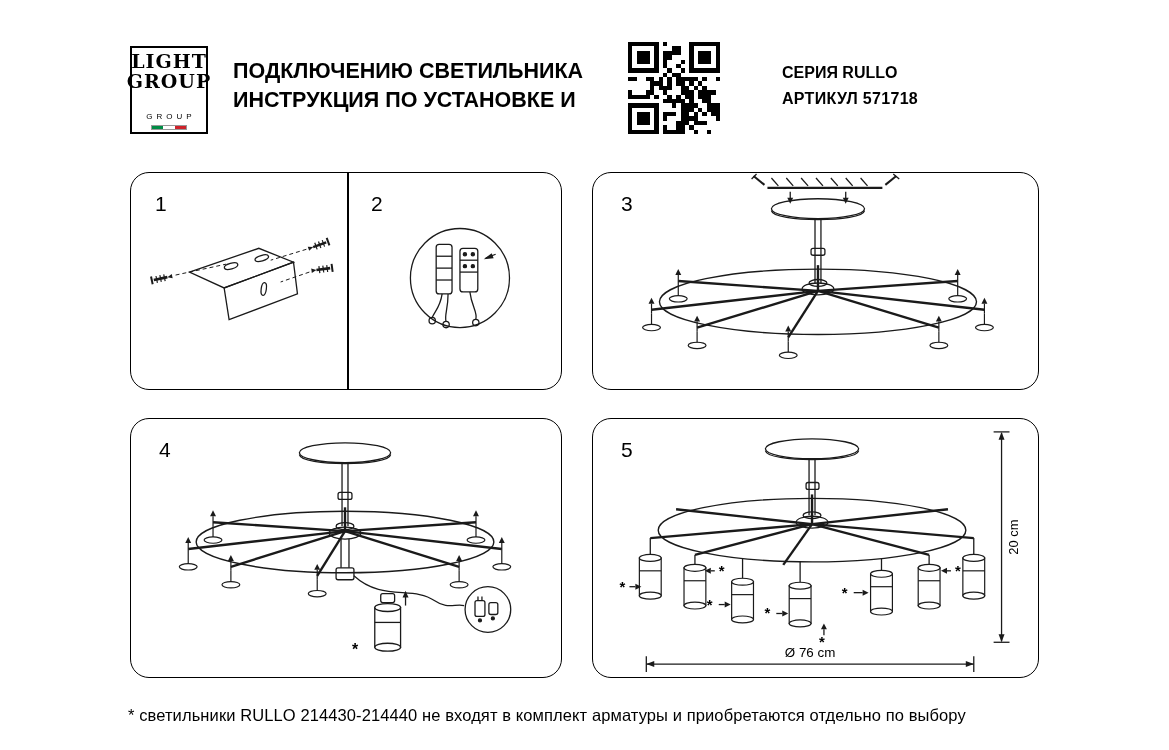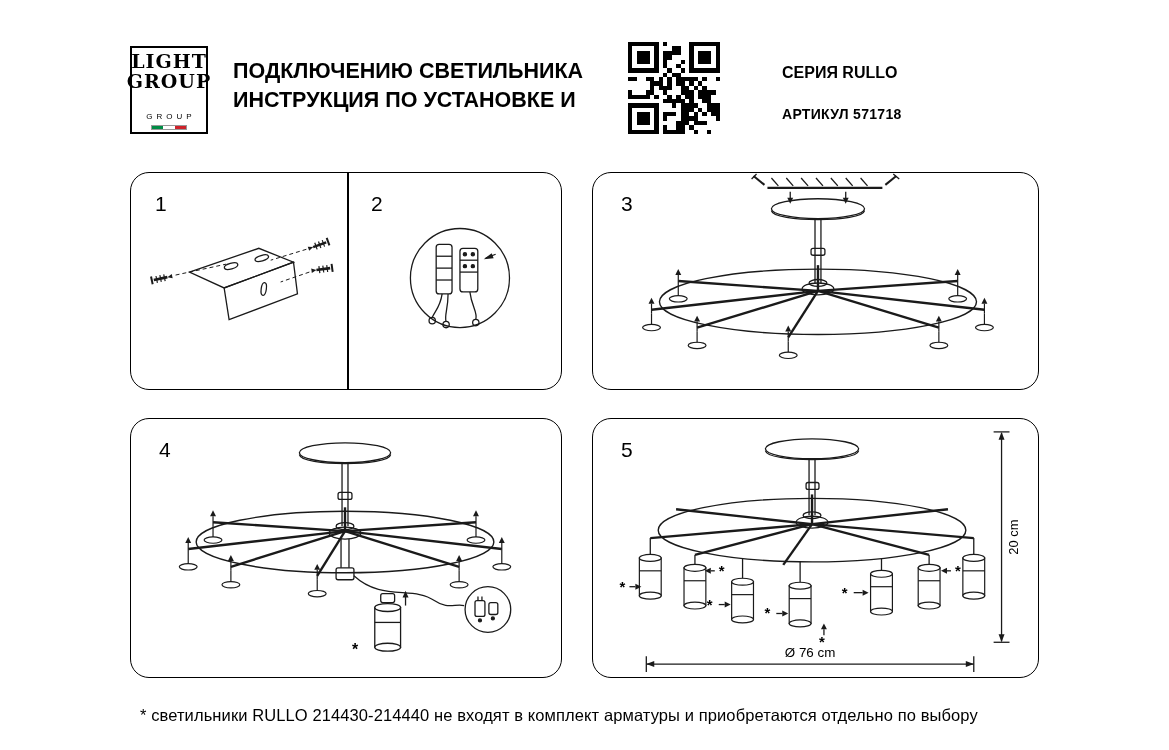--- a/index.html
+++ b/index.html
@@ -9,39 +9,39 @@
   .logo-box{position:absolute;left:130px;top:46px;width:78px;height:88px;border:2.5px solid #000;
             box-sizing:border-box;display:flex;flex-direction:column;align-items:center;justify-content:center;}
   .logo-line{font-family:"DejaVu Serif",serif;font-weight:700;font-size:19px;line-height:20px;letter-spacing:1px;}
   .logo-group{font-size:8px;letter-spacing:4px;margin-top:21px;padding-left:4px;}
   .logo-flag{width:36px;height:5px;display:flex;margin-top:4px;border:1px solid #999;box-sizing:border-box;}
   .logo-flag span{flex:1;}
   .title{position:absolute;left:233px;top:57px;font-size:21.5px;font-weight:700;line-height:29px;white-space:nowrap;}
   .qr{position:absolute;left:628px;top:42px;width:92px;height:92px;}
   .series-block{position:absolute;left:782px;top:64px;width:212px;text-align:left;font-weight:700;}
   .series-line{font-size:16px;}
-  .article-line{font-size:14px;margin-top:24px;letter-spacing:.3px;}
+  .article-line{font-size:16px;margin-top:8px;letter-spacing:.3px;}
   
   .panel{position:absolute;border:1.6px solid #000;border-radius:19px;background:#fff;box-sizing:border-box;}
   .p12{left:130px;top:172px;width:432px;height:218px;}
   .p3{left:592px;top:172px;width:447px;height:218px;}
   .p4{left:130px;top:418px;width:432px;height:260px;}
   .p5{left:592px;top:418px;width:447px;height:260px;}
   .divider{position:absolute;left:216px;top:0;width:1.5px;height:100%;background:#000;}
   .step-num{position:absolute;font-size:21px;line-height:21px;}
   .n1{left:24px;top:20px;}
   .n2{left:240px;top:20px;}
   .n3{left:28px;top:20px;}
   .half{position:absolute;top:0;height:100%;}
   .half-l{left:0;width:216px;}
   .half-r{left:217px;width:215px;}
   svg.diagram{display:block;width:100%;height:100%;}
   svg text{font-family:"Liberation Sans",sans-serif;fill:#000;stroke:none;}
   
-  .footnote{position:absolute;left:140px;top:706px;font-size:16.5px;letter-spacing:.1px;white-space:nowrap;}
+  .footnote{position:absolute;left:128px;top:706px;font-size:16.5px;letter-spacing:.1px;white-space:nowrap;}
 </style>
 </head>
 <body>
 
 <div class="page">
 
   <div class="logo-box">
     <div class="logo-line">LIGHT</div>
     <div class="logo-line">GROUP</div>
     <div class="logo-group">GROUP</div>

